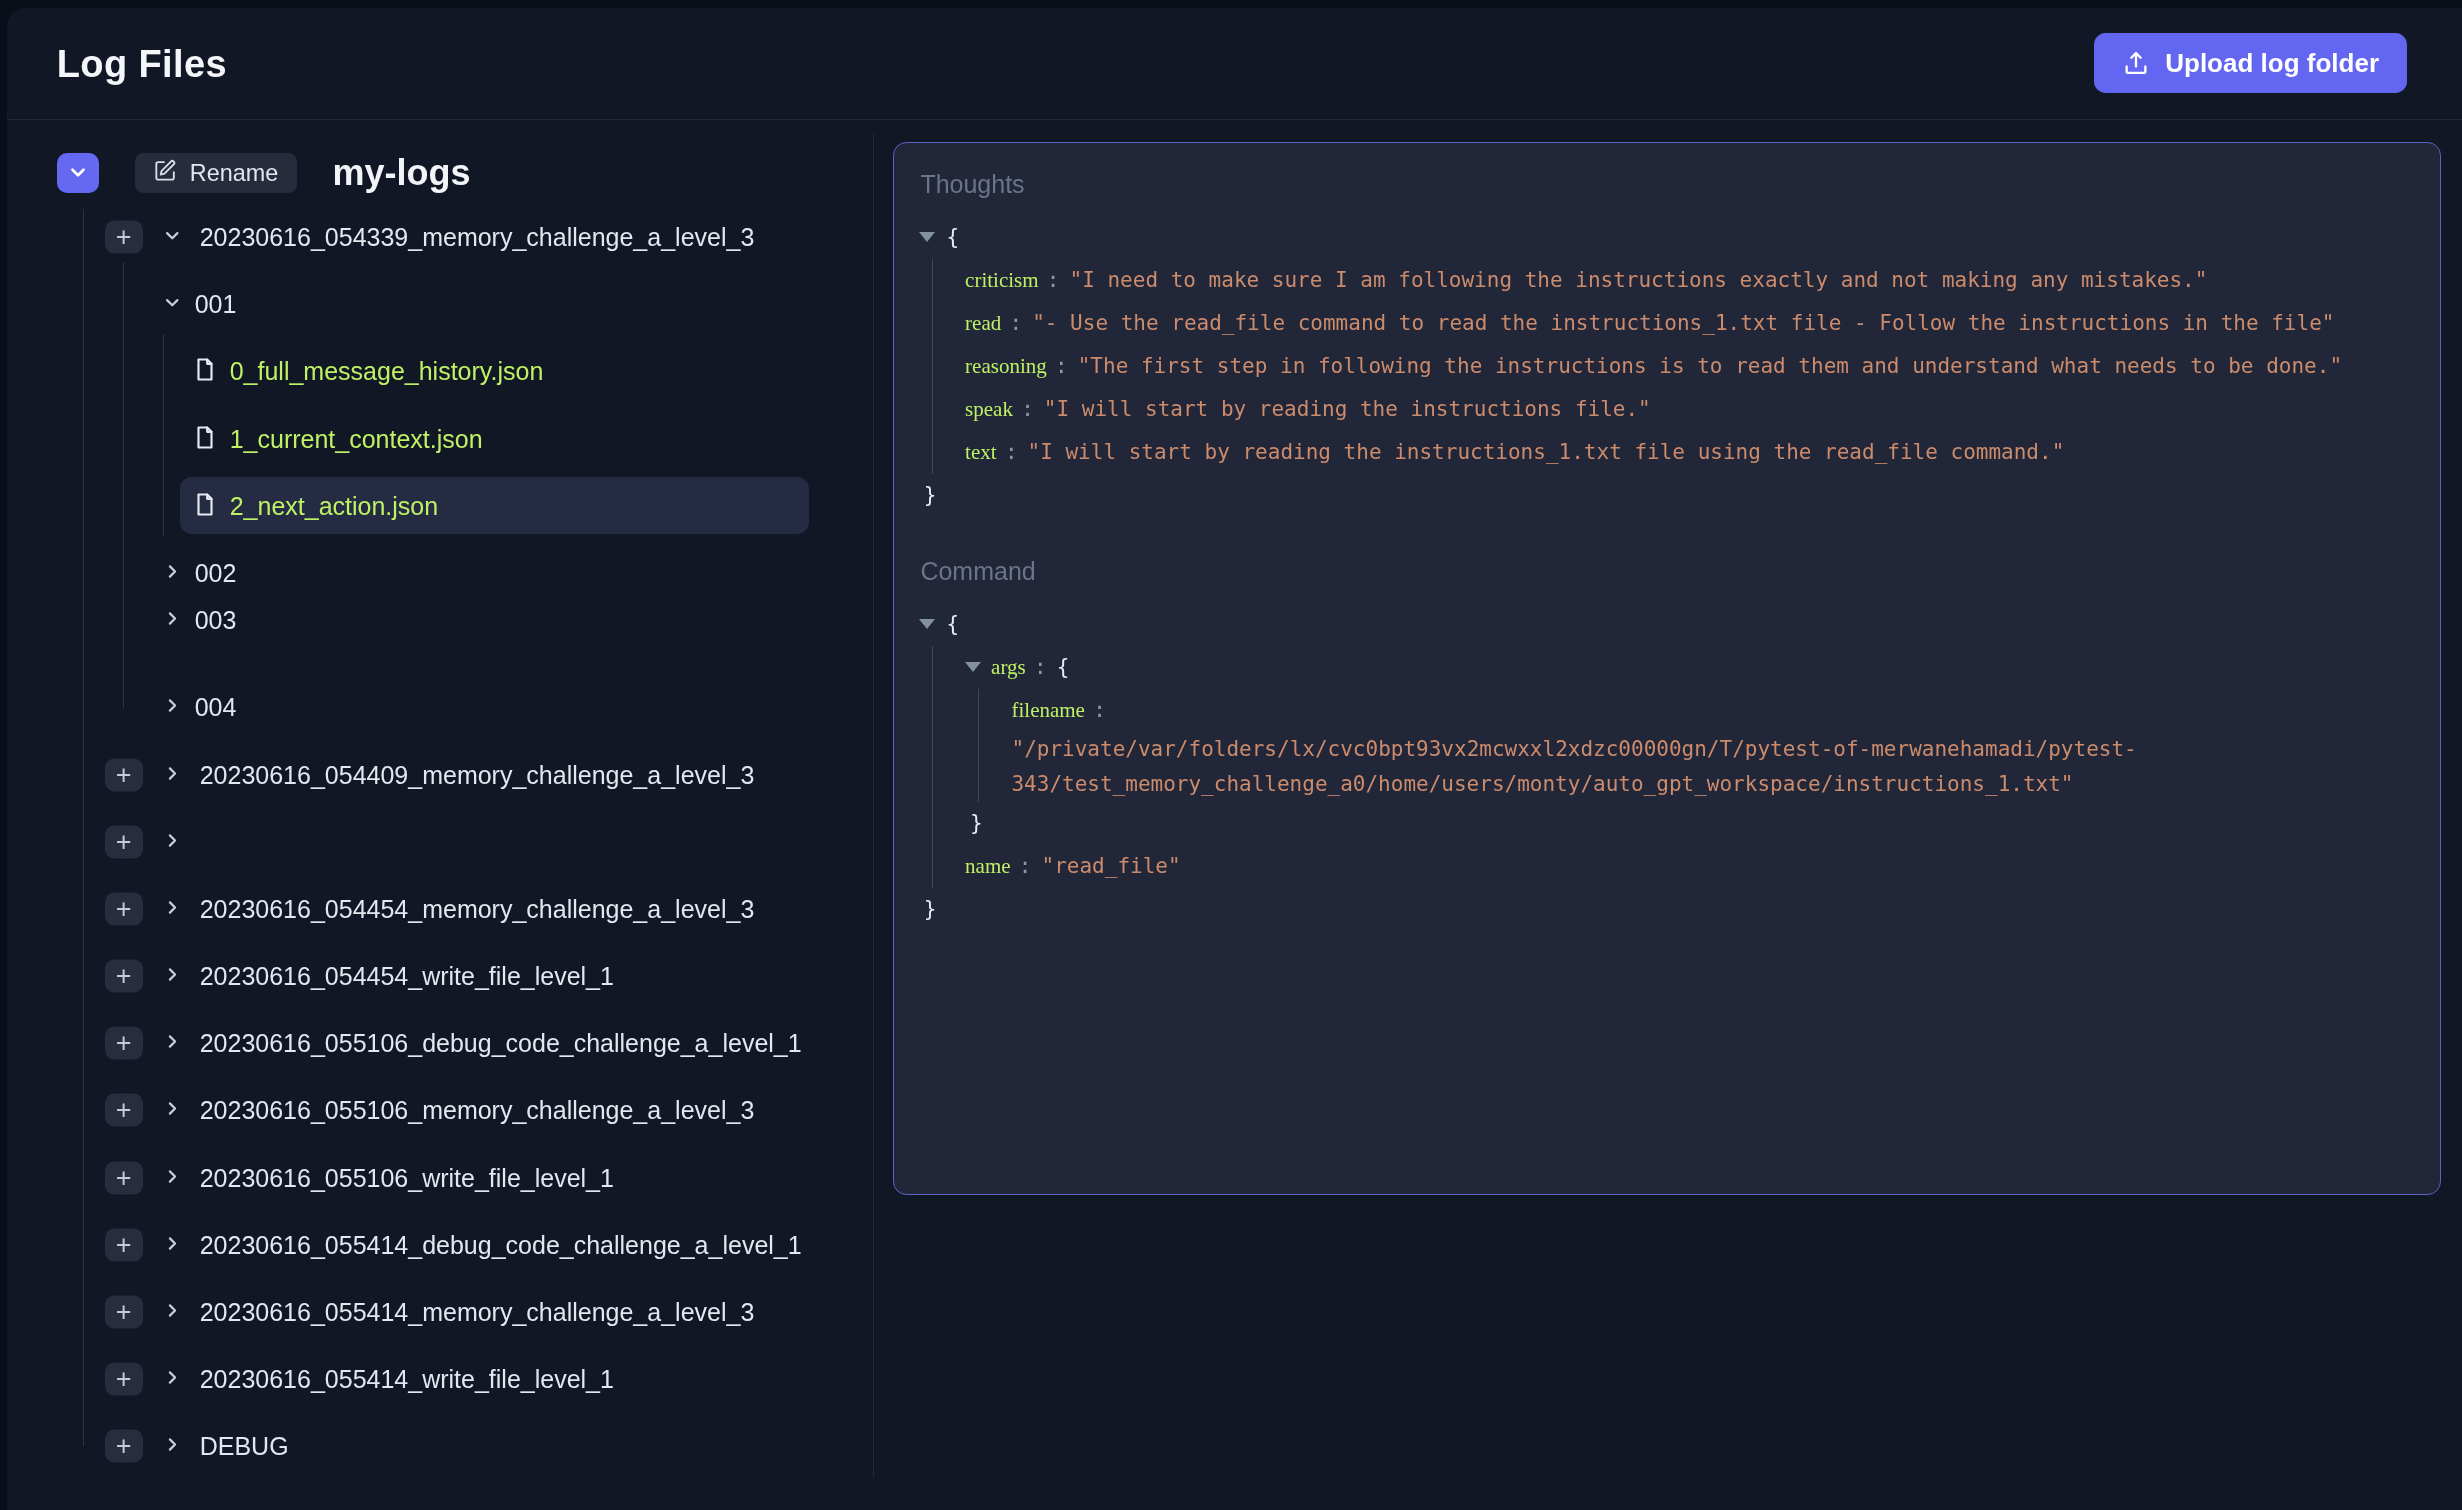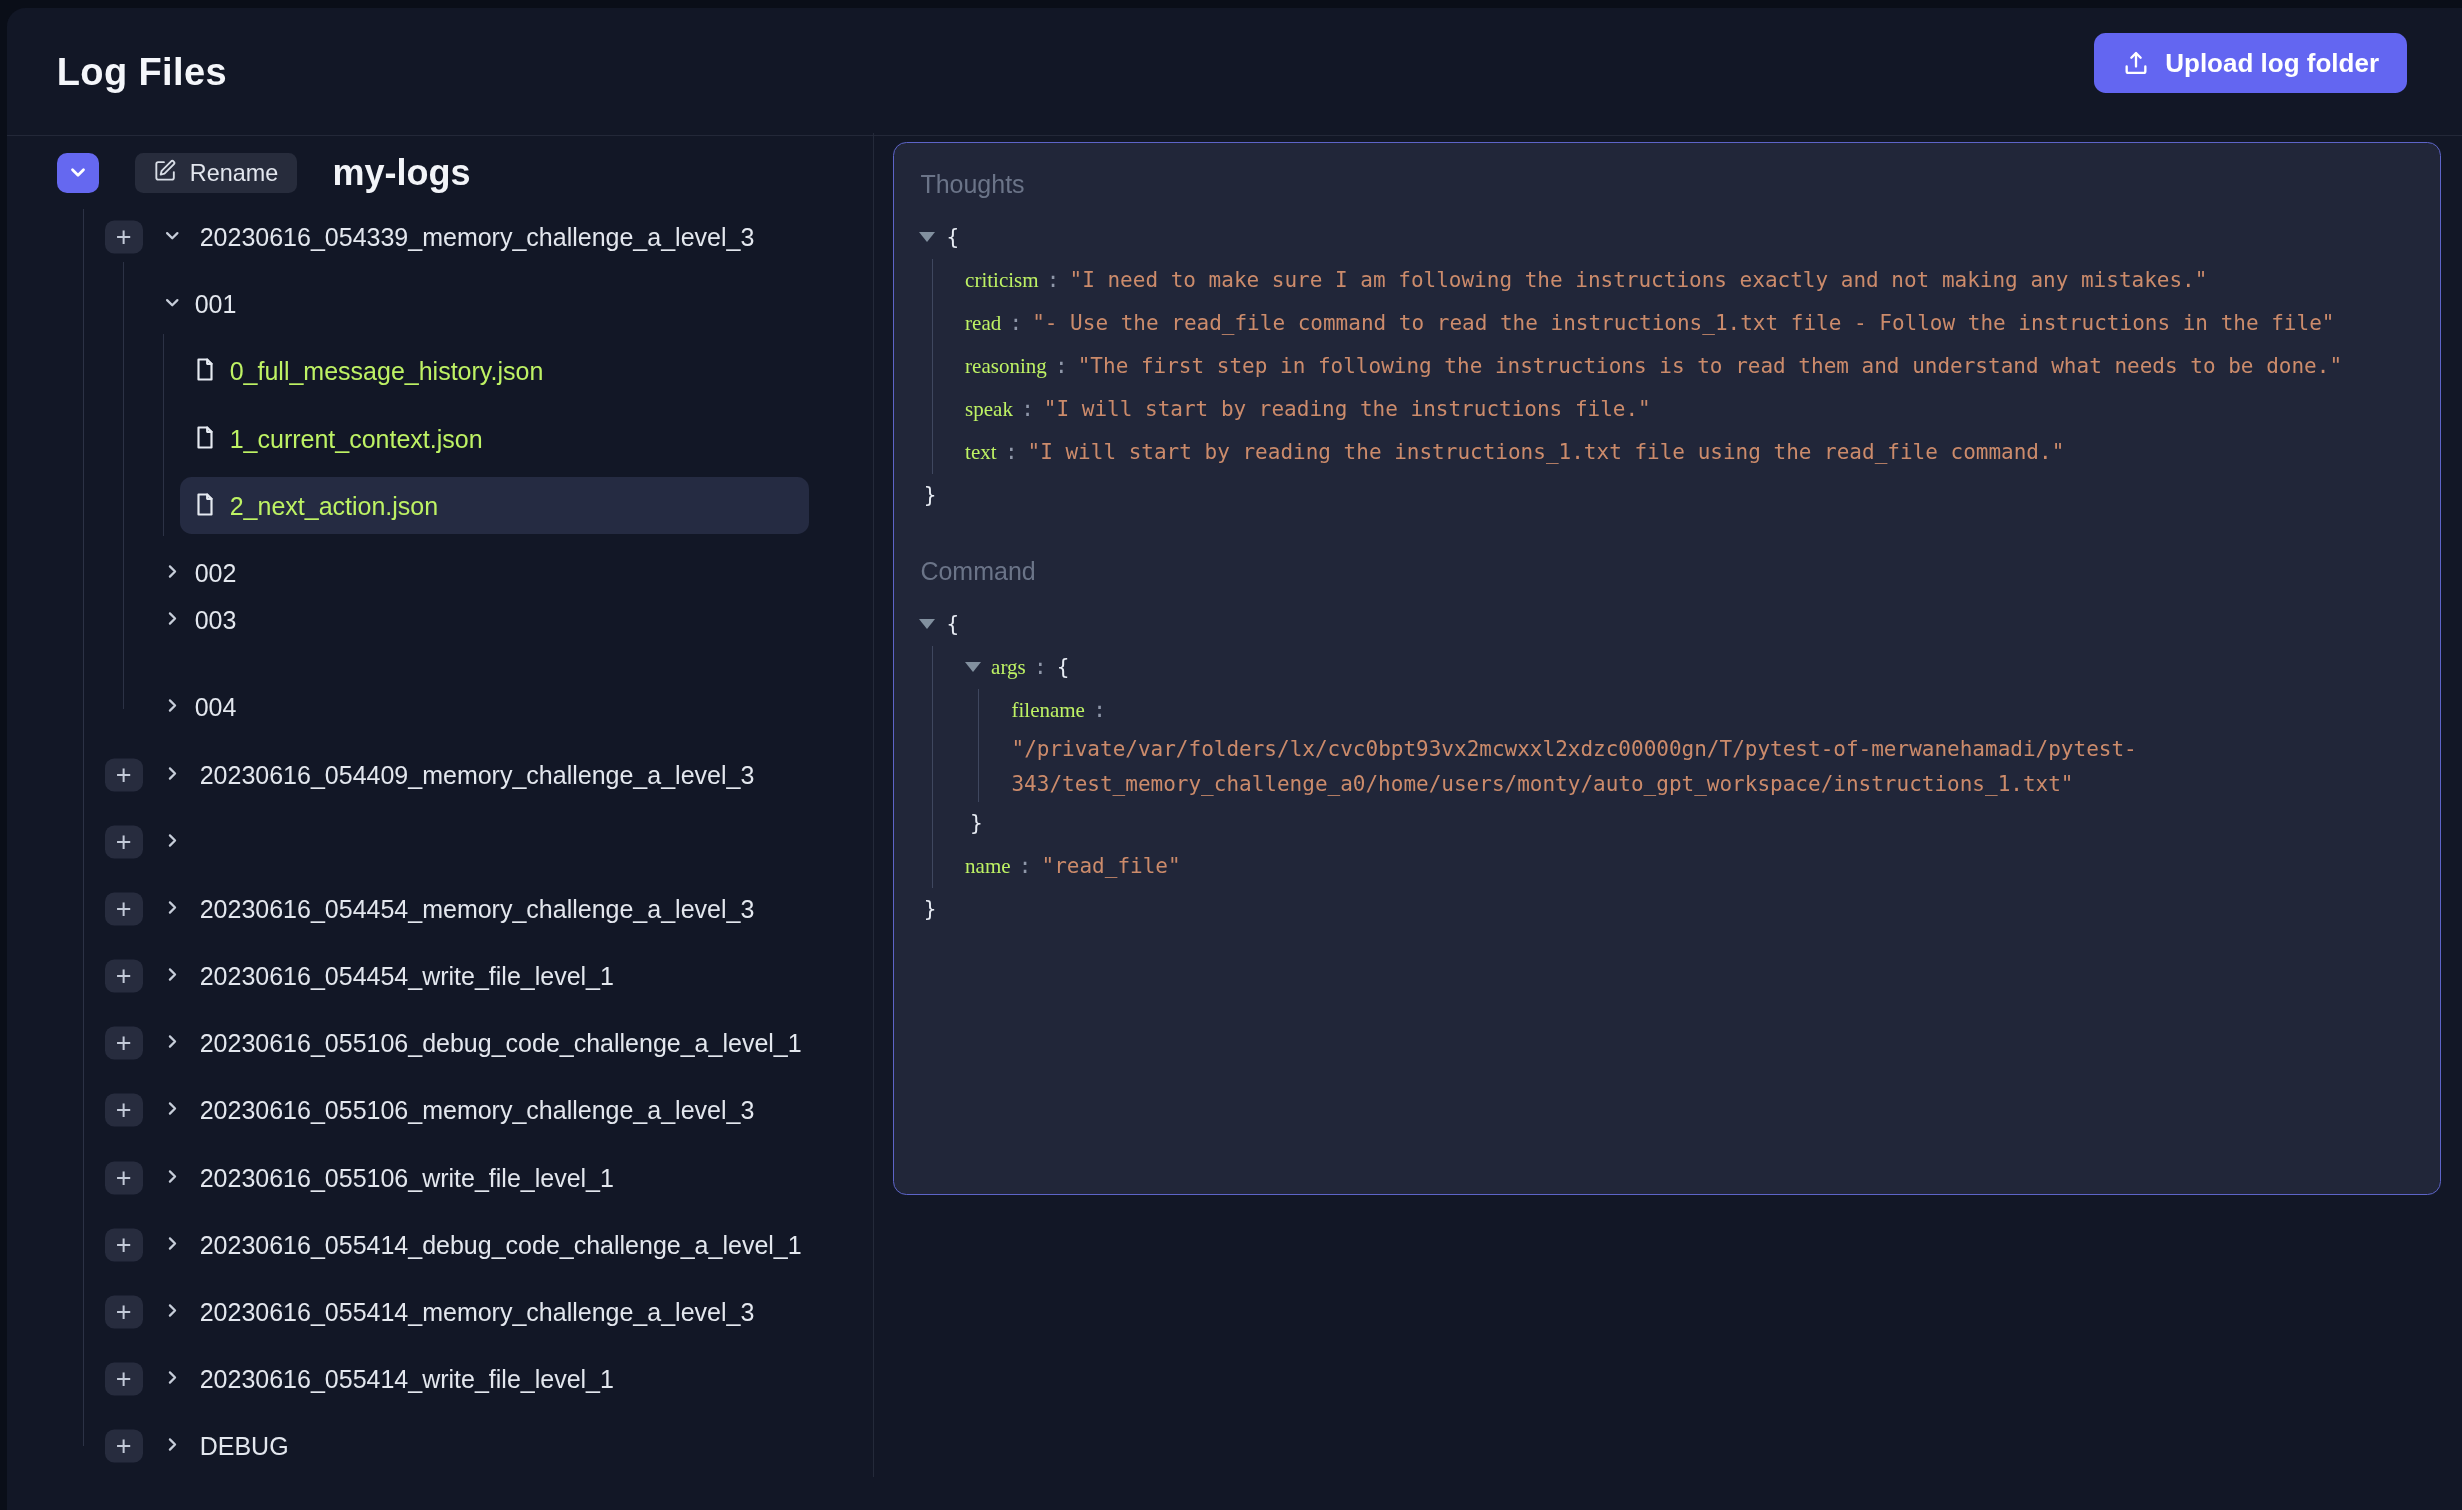--- a/index.html
+++ b/index.html
@@ -10,21 +10,21 @@
     color: #e3e7ee;
   }
   .app {
     position: absolute;
     left: 6.7px; top: 8.3px; right: 0; bottom: 0;
     background: #121726;
     border-radius: 18.4px 0 0 0;
   }
   
   .header {
-    position: absolute; left: 0; top: 0; right: 0; height: 128px;
+    position: absolute; left: 0; top: 0; right: 0; height: 112px;
     border-bottom: 1.7px solid #232838;
   }
   .page-title {
     position: absolute; left: 50px; top: 50%; transform: translateY(-50%);
     font-size: 38px; font-weight: 700; letter-spacing: 0.4px; color: #f4f6fa;
   }
   .upload-btn {
     position: absolute; right: 55px; top: 25px; height: 60px;
     display: flex; align-items: center; gap: 15px;
     background: #6366f1; color: #ffffff;

